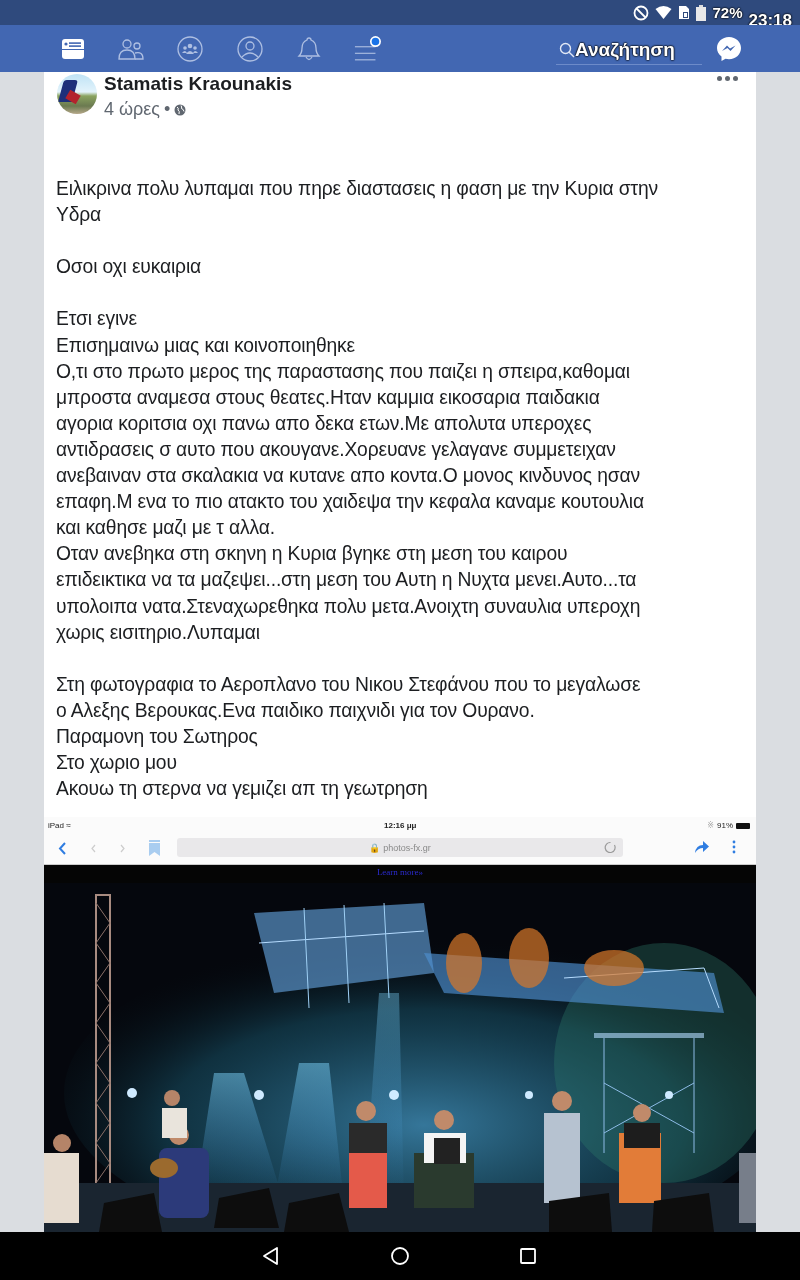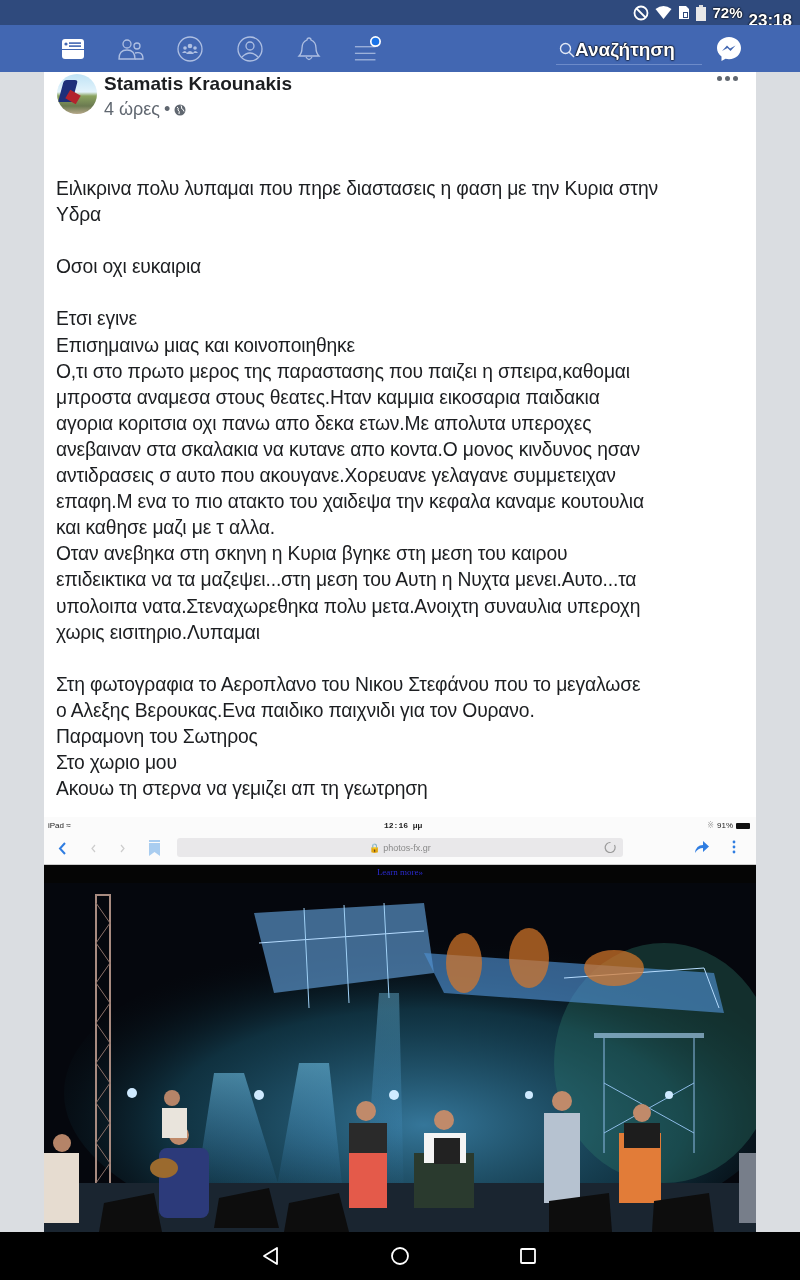--- a/index.html
+++ b/index.html
@@ -19,21 +19,21 @@
   .avatar .red { position: absolute; left: 10px; top: 18px; width: 12px; height: 10px; background: #b3232c; transform: rotate(30deg); }
   .author { position: absolute; left: 60px; top: 1px; font-size: 19px; font-weight: bold; color: #1c1e21; }
   .meta { position: absolute; left: 60px; top: 27px; font-size: 18px; color: #606770; display: flex; align-items: center; gap: 4px; }
   .more { position: absolute; right: 18px; top: 4px; display: flex; gap: 3px; }
   .more span { width: 5px; height: 5px; border-radius: 50%; background: #606770; display: block; }
   .body { position: absolute; left: 12px; top: 64px; width: 690px; font-size: 19.3px; line-height: 26.1px; color: #1c1e21; letter-spacing: -0.15px; margin-top: 40px; }
   .body p { min-height: 26.1px; white-space: nowrap; }
   .shot { position: absolute; left: 0; top: 745px; width: 712px; height: 415px; background: #000; }
   .ipad-status { position: absolute; left: 0; top: 0; width: 712px; height: 18px; background: #fbfbfb; font-size: 8px; color: #222; }
   .ipad-status .l { position: absolute; left: 4px; top: 4px; }
-  .ipad-status .c { position: absolute; left: 340px; top: 4px; font-weight: bold; font-family: Liberation Mono, monospace; }
+  .ipad-status .c { position: absolute; left: 340px; top: 4px; font-weight: bold; }
   .ipad-status .r { position: absolute; right: 6px; top: 4px; display: flex; align-items: center; gap: 3px; }
   .batt { width: 14px; height: 6px; background: #111; border-radius: 1px; }
   .browser { position: absolute; left: 0; top: 18px; width: 712px; height: 30px; background: #fbfbfb; border-bottom: 1px solid #ccc; }
   .urlbar { position: absolute; left: 133px; top: 3px; width: 446px; height: 19px; background: #e9e8ea; border-radius: 3px; font-size: 9px; color: #8a8a8a; display: flex; align-items: center; justify-content: center; gap: 3px; }
   .learn { position: absolute; left: 0; top: 48px; width: 712px; height: 18px; background: #050505; text-align: center; font-family: "Liberation Serif", serif; font-size: 9px; color: #2b2bd0; line-height: 14px; }
   .photo { position: absolute; left: 0; top: 66px; width: 712px; height: 349px; overflow: hidden; background: radial-gradient(ellipse at 55% 40%, #2c7cb6 0%, #174d8a 25%, #0a1e3a 55%, #020308 80%); }
   .bottombar { position: absolute; left: 0; top: 1232px; width: 800px; height: 48px; background: #000; }
   .bnav { position: absolute; top: 12px; width: 24px; height: 24px; }
 </style>
 </head>
@@ -151,22 +151,22 @@
     <p>Ειλικρινα πολυ λυπαμαι που πηρε διαστασεις η φαση με την Κυρια στην</p>
     <p>Υδρα</p>
     <p></p>
     <p>Οσοι οχι ευκαιρια</p>
     <p></p>
     <p>Ετσι εγινε</p>
     <p>Επισημαινω μιας και κοινοποιηθηκε</p>
     <p>Ο,τι στο πρωτο μερος της παραστασης που παιζει η σπειρα,καθομαι</p>
     <p>μπροστα αναμεσα στους θεατες.Ηταν καμμια εικοσαρια παιδακια</p>
     <p>αγορια κοριτσια οχι πανω απο δεκα ετων.Με απολυτα υπεροχες</p>
+    <p>αντιδρασεις σ αυτο που ακουγανε.Χορευανε γελαγανε συμμετειχαν</p>
     <p>ανεβαιναν στα σκαλακια να κυτανε απο κοντα.Ο μονος κινδυνος ησαν</p>
-    <p>αντιδρασεις σ αυτο που ακουγανε.Χορευανε γελαγανε συμμετειχαν</p>
     <p>επαφη.Μ ενα το πιο ατακτο του χαιδεψα την κεφαλα καναμε κουτουλια</p>
     <p>και καθησε μαζι με τ αλλα.</p>
     <p>Οταν ανεβηκα στη σκηνη η Κυρια βγηκε στη μεση του καιρου</p>
     <p>επιδεικτικα να τα μαζεψει...στη μεση του Αυτη η Νυχτα μενει.Αυτο...τα</p>
     <p>υπολοιπα νατα.Στεναχωρεθηκα πολυ μετα.Ανοιχτη συναυλια υπεροχη</p>
     <p>χωρις εισιτηριο.Λυπαμαι</p>
     <p></p>
     <p>Στη φωτογραφια το Αεροπλανο του Νικου Στεφάνου που το μεγαλωσε</p>
     <p>ο Αλεξης Βερουκας.Ενα παιδικο παιχνιδι για τον Ουρανο.</p>
     <p>Παραμονη του Σωτηρος</p>

